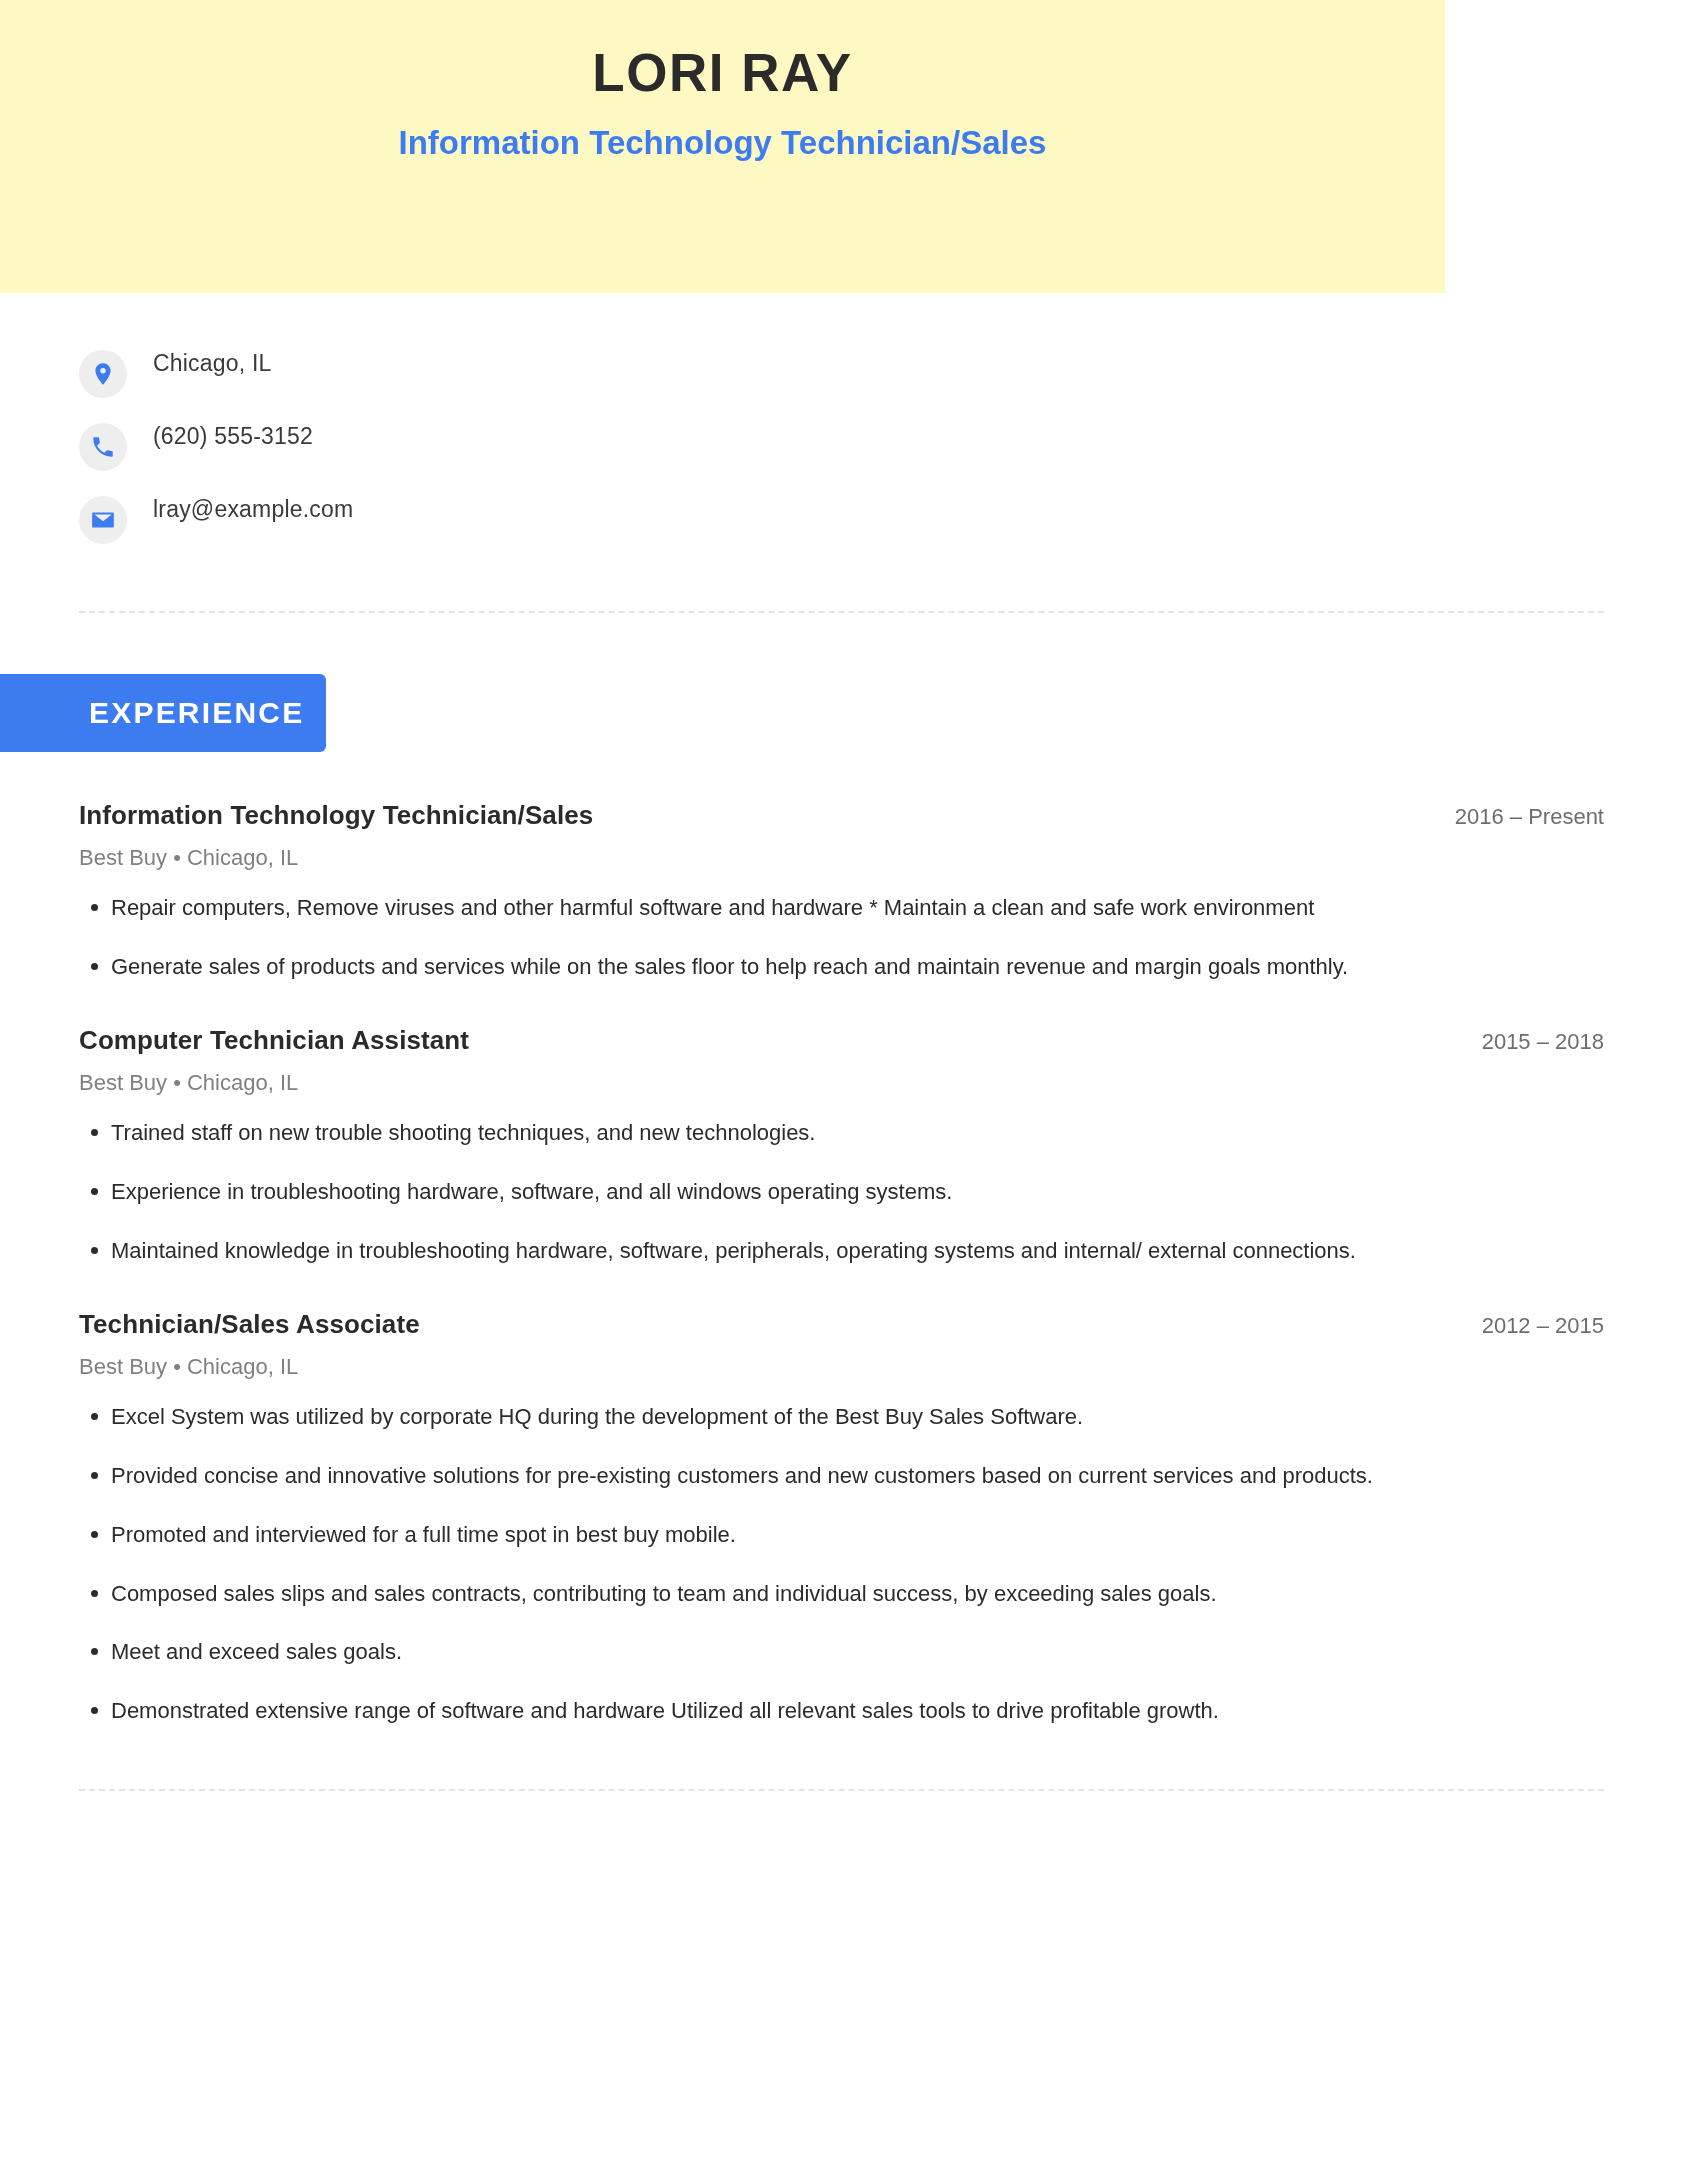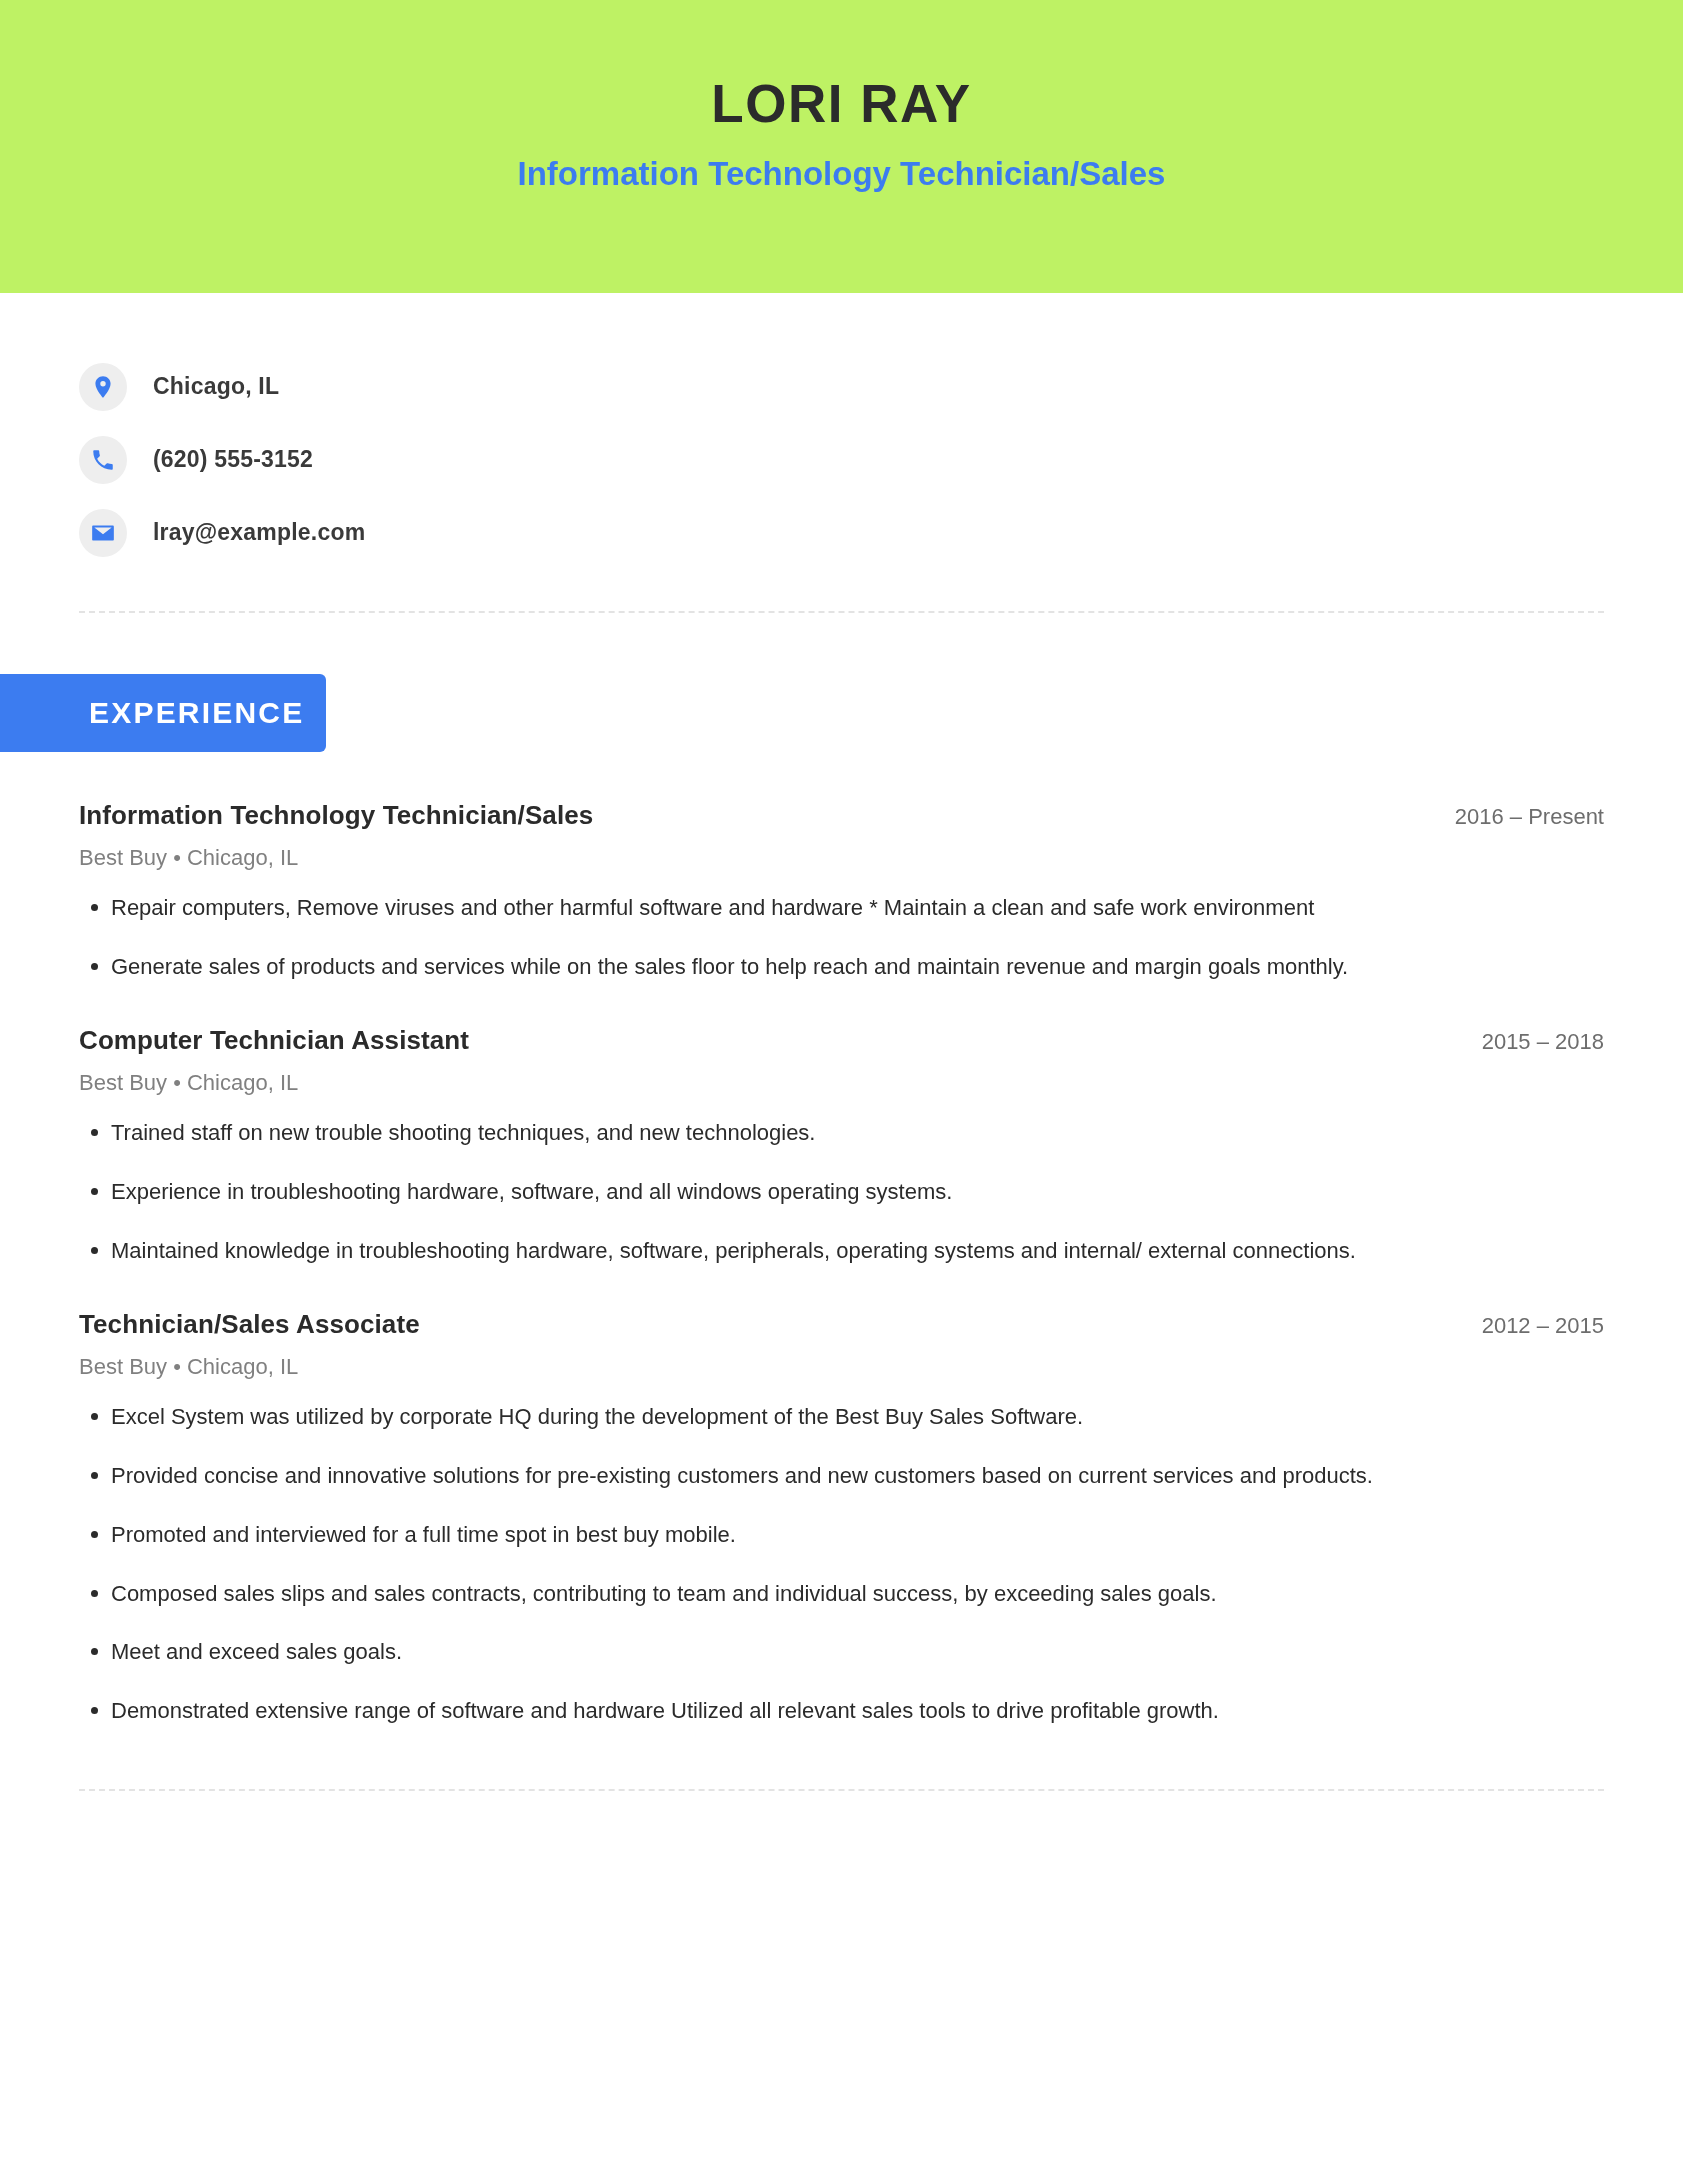--- a/index.html
+++ b/index.html
@@ -14,28 +14,28 @@
   .page {
     position: relative;
     width: 1683px;
     height: 2178px;
     background: #ffffff;
     overflow: hidden;
   }
 
   
   .header-band {
-    width: 1683px;
+    width: 1445px;
     height: 293px;
-    background: #bef264;
+    background: #fef9c3;
     display: flex;
     flex-direction: column;
     align-items: center;
     justify-content: flex-start;
-    padding-top: 75px;
+    padding-top: 44px;
   }
 
   .full-name {
     font-size: 53px;
     font-weight: 700;
     letter-spacing: 1.5px;
     color: #2b2b2b;
     line-height: 1.1;
   }
 
@@ -53,23 +53,22 @@
     padding: 0 0 0 0;
   }
 
   
   .contact-block {
     padding: 57px 0 0 79px;
   }
 
   .contact-row {
     display: flex;
-    align-items: center;
+    align-items: flex-start;
     height: 73px;
-    font-weight: bold;
   }
 
   .icon-circle {
     width: 48px;
     height: 48px;
     border-radius: 50%;
     background: #eeeeee;
     display: flex;
     align-items: center;
     justify-content: center;

